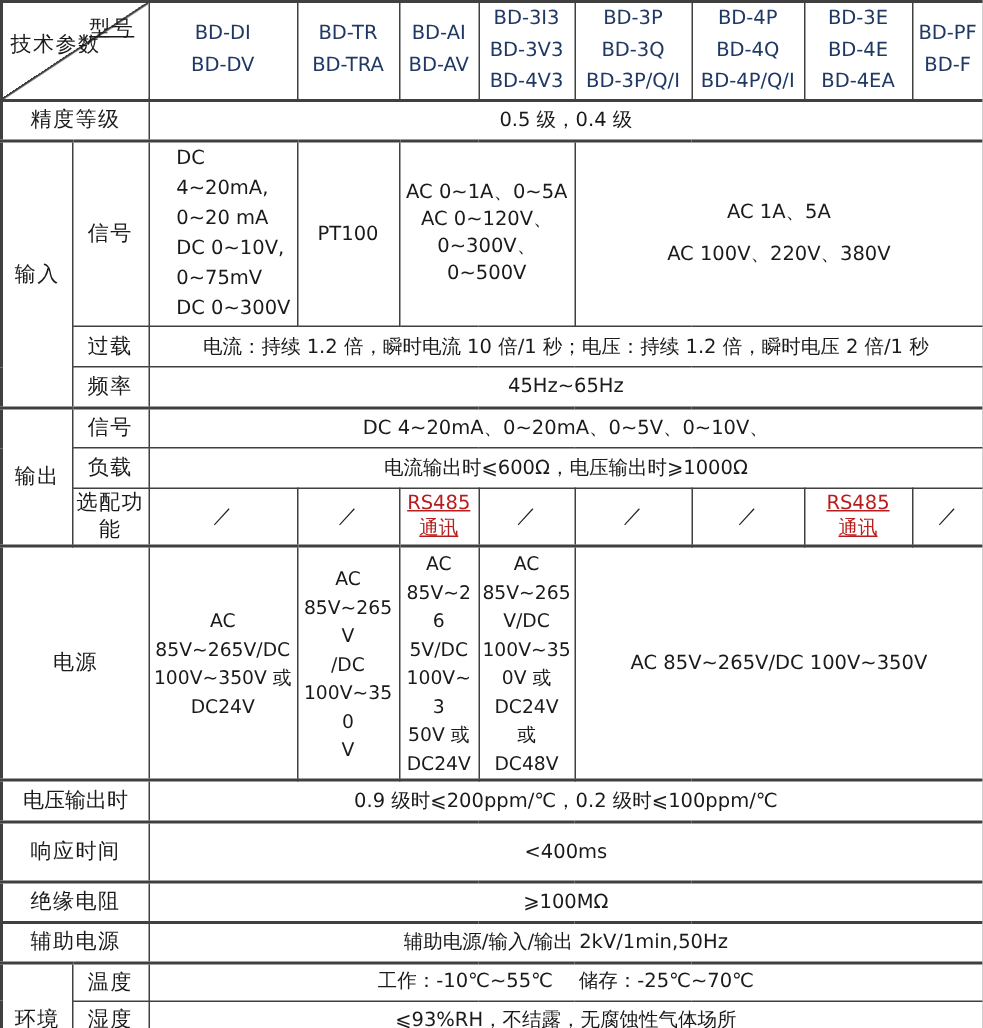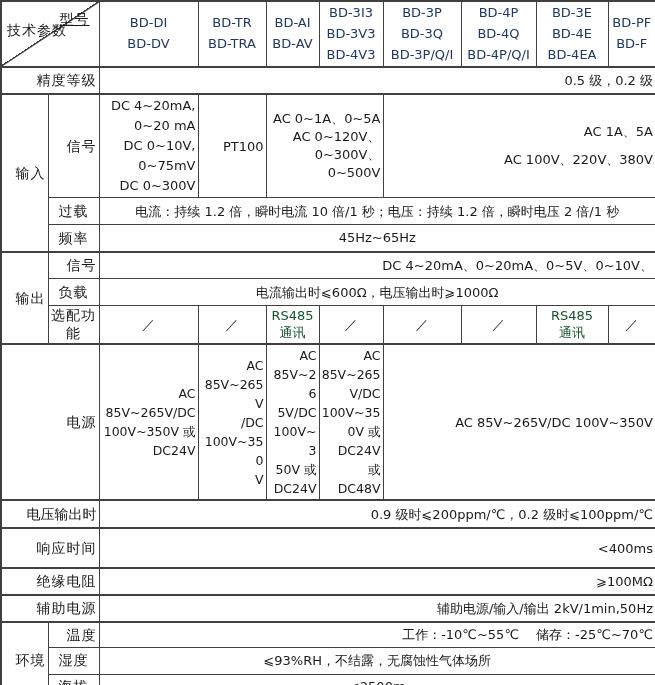--- a/index.html
+++ b/index.html
@@ -2,25 +2,25 @@
 <html><head>
 <meta charset="utf-8">
 <style>
   html,body{margin:0;padding:0;background:#fff;}
   body{font-family:"DejaVu Sans","Liberation Sans",sans-serif;color:#1a1a1a;}
   .wrap{width:655px;}
   table{border-collapse:collapse;table-layout:fixed;width:655px;border:2px solid #404040;}
   td{border:1px solid #404040;text-align:center;vertical-align:middle;
      font-size:13px;line-height:1.5;white-space:pre-line;padding:1px 2px;
      overflow:hidden;word-wrap:break-word;}
-  tr.sect > td{border-top-width:2px;text-align:right;}
+  tr.sect > td{border-top-width:2px;}
   td.lbl{font-size:14px;letter-spacing:1px;}
   td.models{color:#1f3864;line-height:1.6;}
-  td.navy{color:#14532d;}
-  td.leftcell{text-align:left;padding-left:7px;line-height:20px;}
+  td.navy{color:#b91c1c;text-decoration:underline;}
+  td.leftcell{text-align:left;padding-left:18px;line-height:20px;}
   td.pwr{line-height:19px;font-size:12.5px;}
   
   td.corner{position:relative;padding:0;
     background-image:linear-gradient(to bottom right,
       transparent calc(50% - 1px), #404040 calc(50% - 1px),
       #404040 calc(50% + 0px), transparent calc(50% + 1px));}
   .corner-tr{position:absolute;top:7px;right:9px;font-size:14px;letter-spacing:1px;text-decoration:underline;}
   .corner-bl{position:absolute;bottom:25px;left:5px;font-size:14px;letter-spacing:1px;}
 </style>
 </head>
@@ -64,21 +64,21 @@
 BD-4P/Q/I</td>
     <td class="models">BD-3E
 BD-4E
 BD-4EA</td>
     <td class="models">BD-PF
 BD-F</td>
   </tr>
 
   <tr class="sect" style="height:27px">
     <td class="lbl" colspan="2">精度等级</td>
-    <td colspan="8">0.5 级，0.2 级</td>
+    <td colspan="8">0.5 级，0.4 级</td>
   </tr>
 
   <tr class="sect" style="height:98px">
     <td class="lbl" rowspan="3">输入</td>
     <td class="lbl">信号</td>
     <td class="leftcell">DC 4~20mA,
 0~20 mA
 DC 0~10V,
 0~75mV
 DC 0~300V</td>

